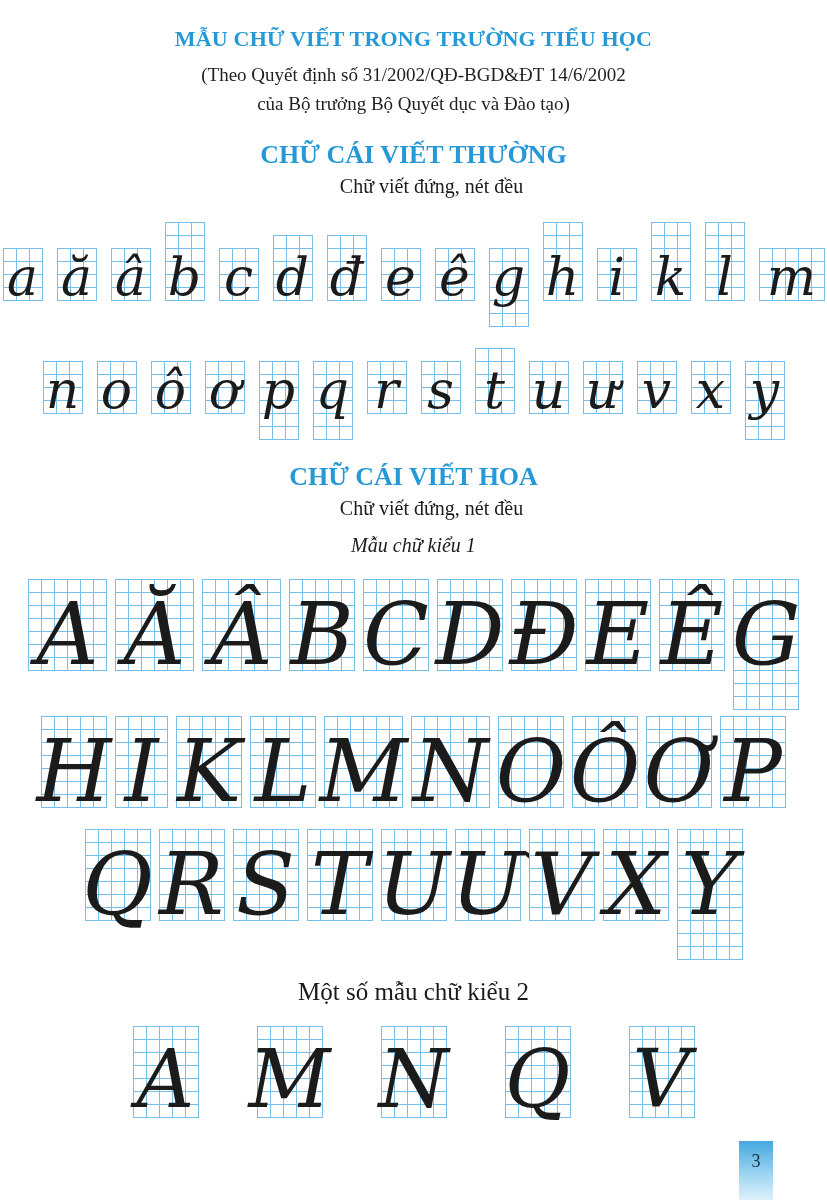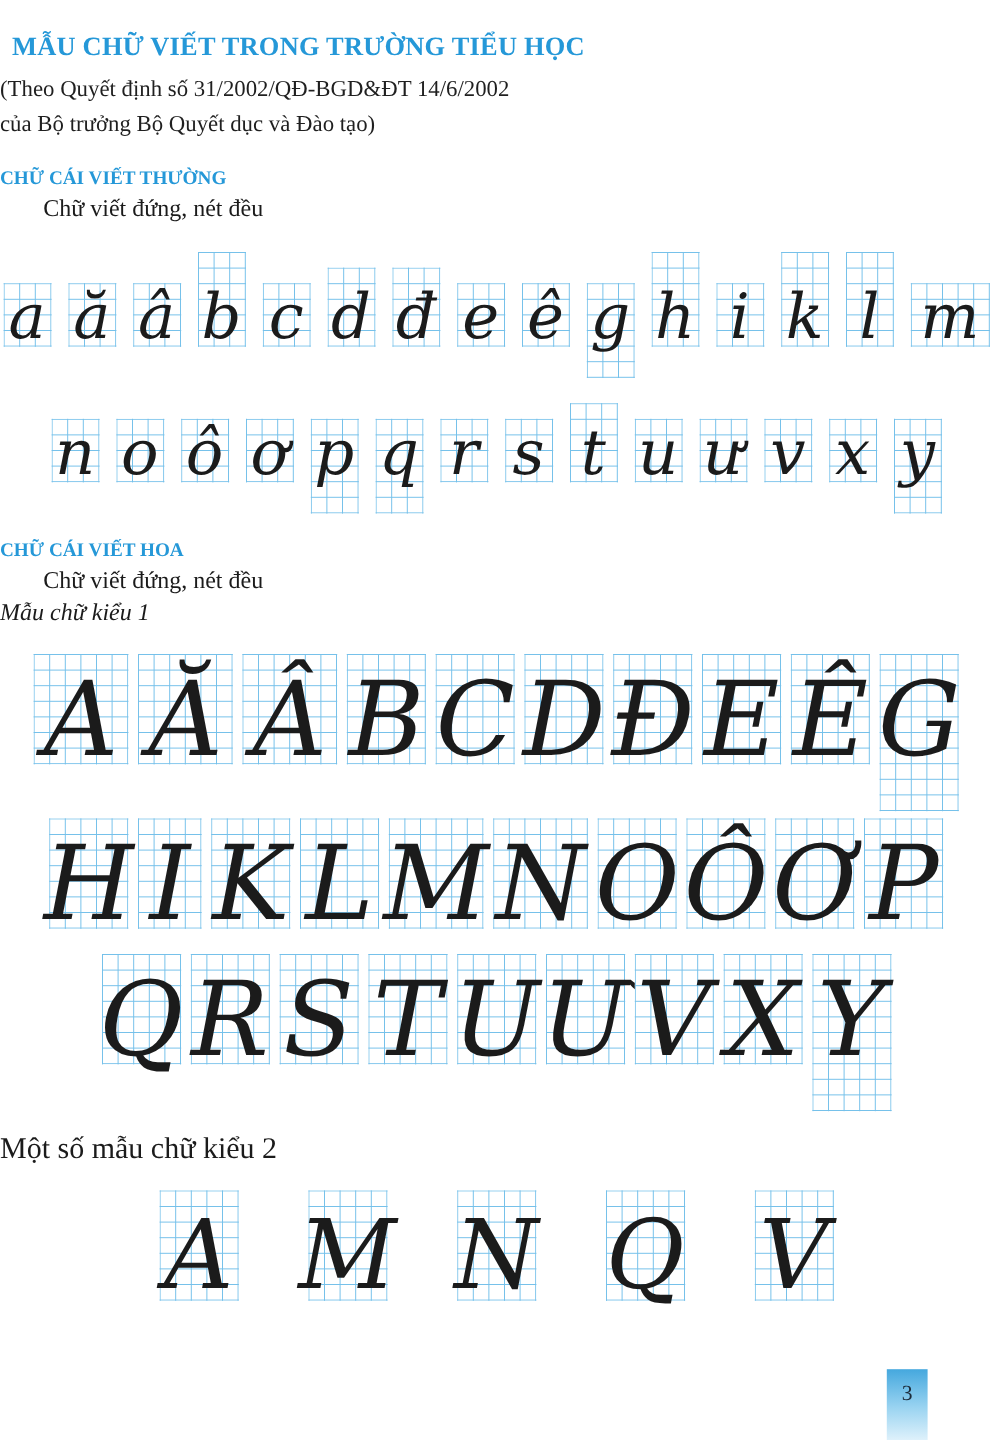--- a/index.html
+++ b/index.html
@@ -6,29 +6,29 @@
     --grid:#74c0ea;
     --ink:#1b1b1b;
     --blue:#2598d8;
   }
   html,body{margin:0;padding:0;}
   body{
     width:827px;height:1200px;position:relative;overflow:hidden;
     background:#ffffff;
     font-family:"Liberation Serif", serif;
   }
-  .center{text-align:left;}
+  .center{text-align:center;}
   .title{
     color:var(--blue);font-weight:bold;font-size:22px;
     margin:26px 10px 8px;letter-spacing:.2px;
   }
   .decree{font-size:19px;line-height:29px;color:#1f1f1f;}
-  .h-blue{color:var(--blue);font-weight:bold;font-size:16px;margin-top:22px;}
+  .h-blue{color:var(--blue);font-weight:bold;font-size:26px;margin-top:22px;}
   .sub{font-size:20px;margin-top:5px;color:#1b1b1b;padding-left:36px;}
-  .style-label{font-size:20px;font-style:italic;margin-top:4px;color:#1b1b1b;}
+  .style-label{font-size:20px;font-style:italic;margin-top:14px;color:#1b1b1b;}
   .s2-label{font-size:25px;margin-top:18px;color:#1b1b1b;}
 
   .letter-row{display:flex;justify-content:center;align-items:flex-start;}
   .lc-row{gap:14px;}
   .uc-row{gap:8px;}
   .k2-row{gap:58px;}
   .mt-row1-lc{margin-top:24px;height:105px;}
   .mt-row2-lc{margin-top:8px;height:105px;}
   .mt-row1-uc{margin-top:22px;height:131px;}
   .mt-row2-uc{margin-top:6px;height:95px;}

